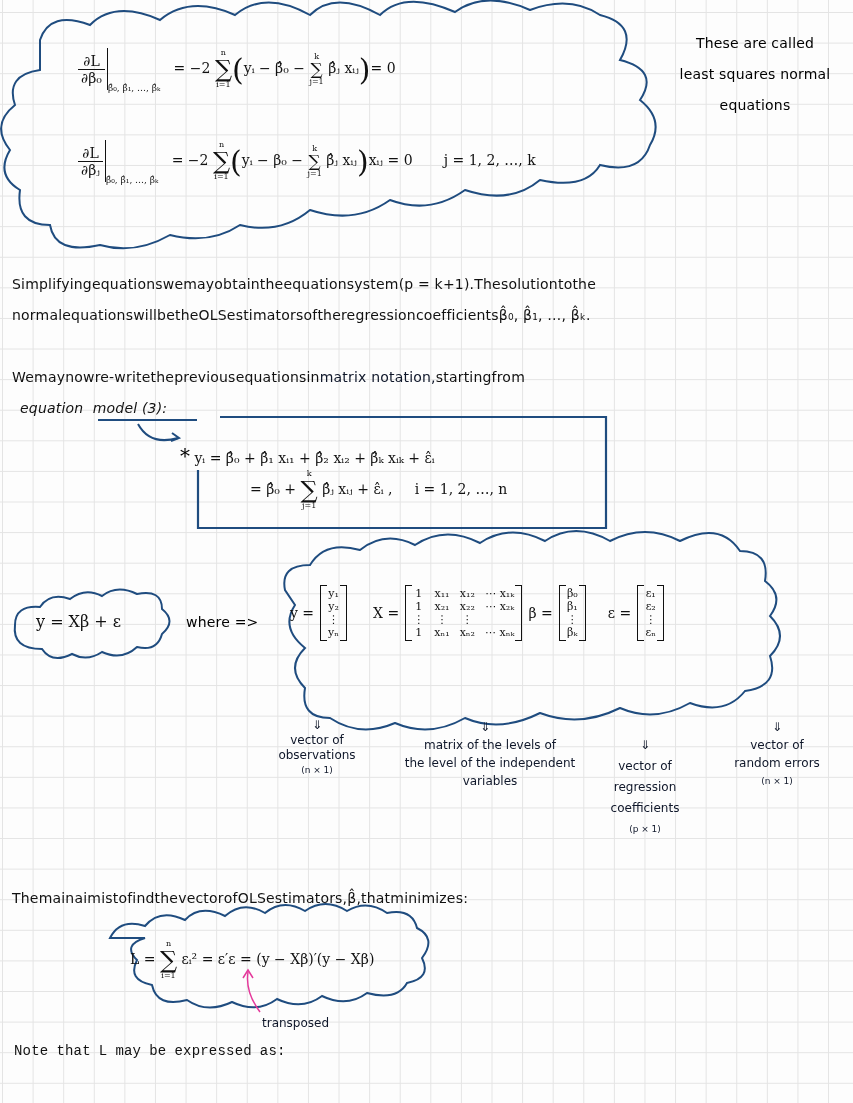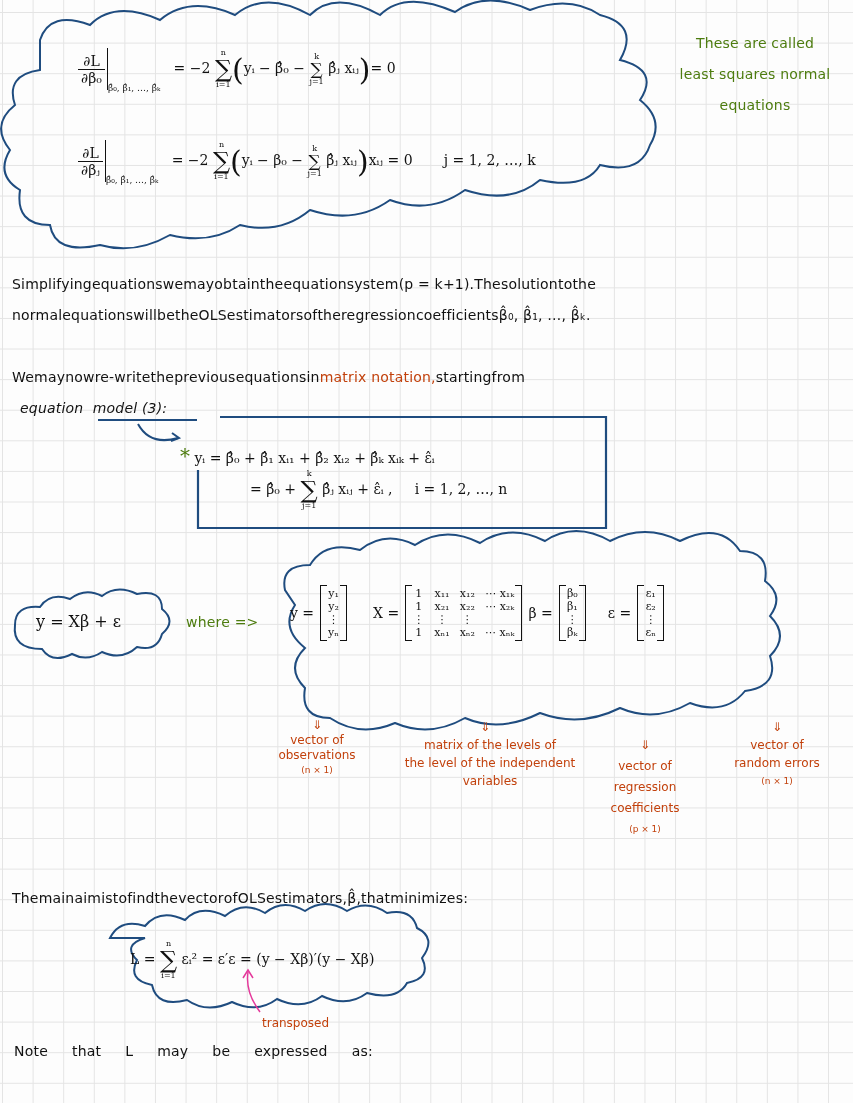--- a/index.html
+++ b/index.html
@@ -8,22 +8,22 @@
     background-color:#fdfdfd;
     background-image:
       linear-gradient(to right, #e4e4e4 1px, transparent 1px),
       linear-gradient(to bottom, #e4e4e4 1px, transparent 1px);
     background-size:30.6px 30.6px;
     background-position:2px 12px;
     font-family:"DejaVu Sans", sans-serif;
     color:#111;
   }
   .abs { position:absolute; }
-  .blue { color:#4d7c0f; }
-  .pink { color:#c2410c; }
+  .blue { color:#000000; }
+  .pink { color:#0f172a; }
   .hand { font-family:"DejaVu Sans", sans-serif; font-size:14px; letter-spacing:0.2px; }
   .math { font-family:"DejaVu Serif", serif; font-size:14px; white-space:nowrap; }
   .small { font-size:9px; }
   .sub { font-size:9px; vertical-align:-4px; }
   .frac { display:inline-block; vertical-align:middle; text-align:center; }
   .frac .num { display:block; border-bottom:1.5px solid #111; padding:0 3px; }
   .frac .den { display:block; padding:0 3px; }
   .bar { display:inline-block; border-left:1.5px solid #111; height:42px; vertical-align:middle; margin-left:2px; }
   .sum { display:inline-flex; flex-direction:column; align-items:center; vertical-align:middle; line-height:1; }
   .sum .sig { font-size:24px; }
@@ -308,21 +308,21 @@
   <span class="sum">
       <span class="lim">n</span>
       <span class="sig">∑</span>
       <span class="lim">i=1</span>
     </span>
   <span>εᵢ²</span>
   <span>= ε′ε = (y − Xβ)′(y − Xβ)</span>
 </div>
 <div class="abs pink" style="left:262px; top:980px; font-size:12px;margin-top:36px;">transposed</div>
 
-<div class="abs hand" style="left:14px; top:1043px; display:flex; gap:24px;">
+<div class="abs hand" style="left:14px; top:1043px; display:flex; gap:8px;font-family:Liberation Mono, monospace;">
   <span>Note</span>
     <span>that</span>
     <span>L</span>
     <span>may</span>
     <span>be</span>
     <span>expressed</span>
     <span>as:</span>
 </div>
 
 </body></html>

